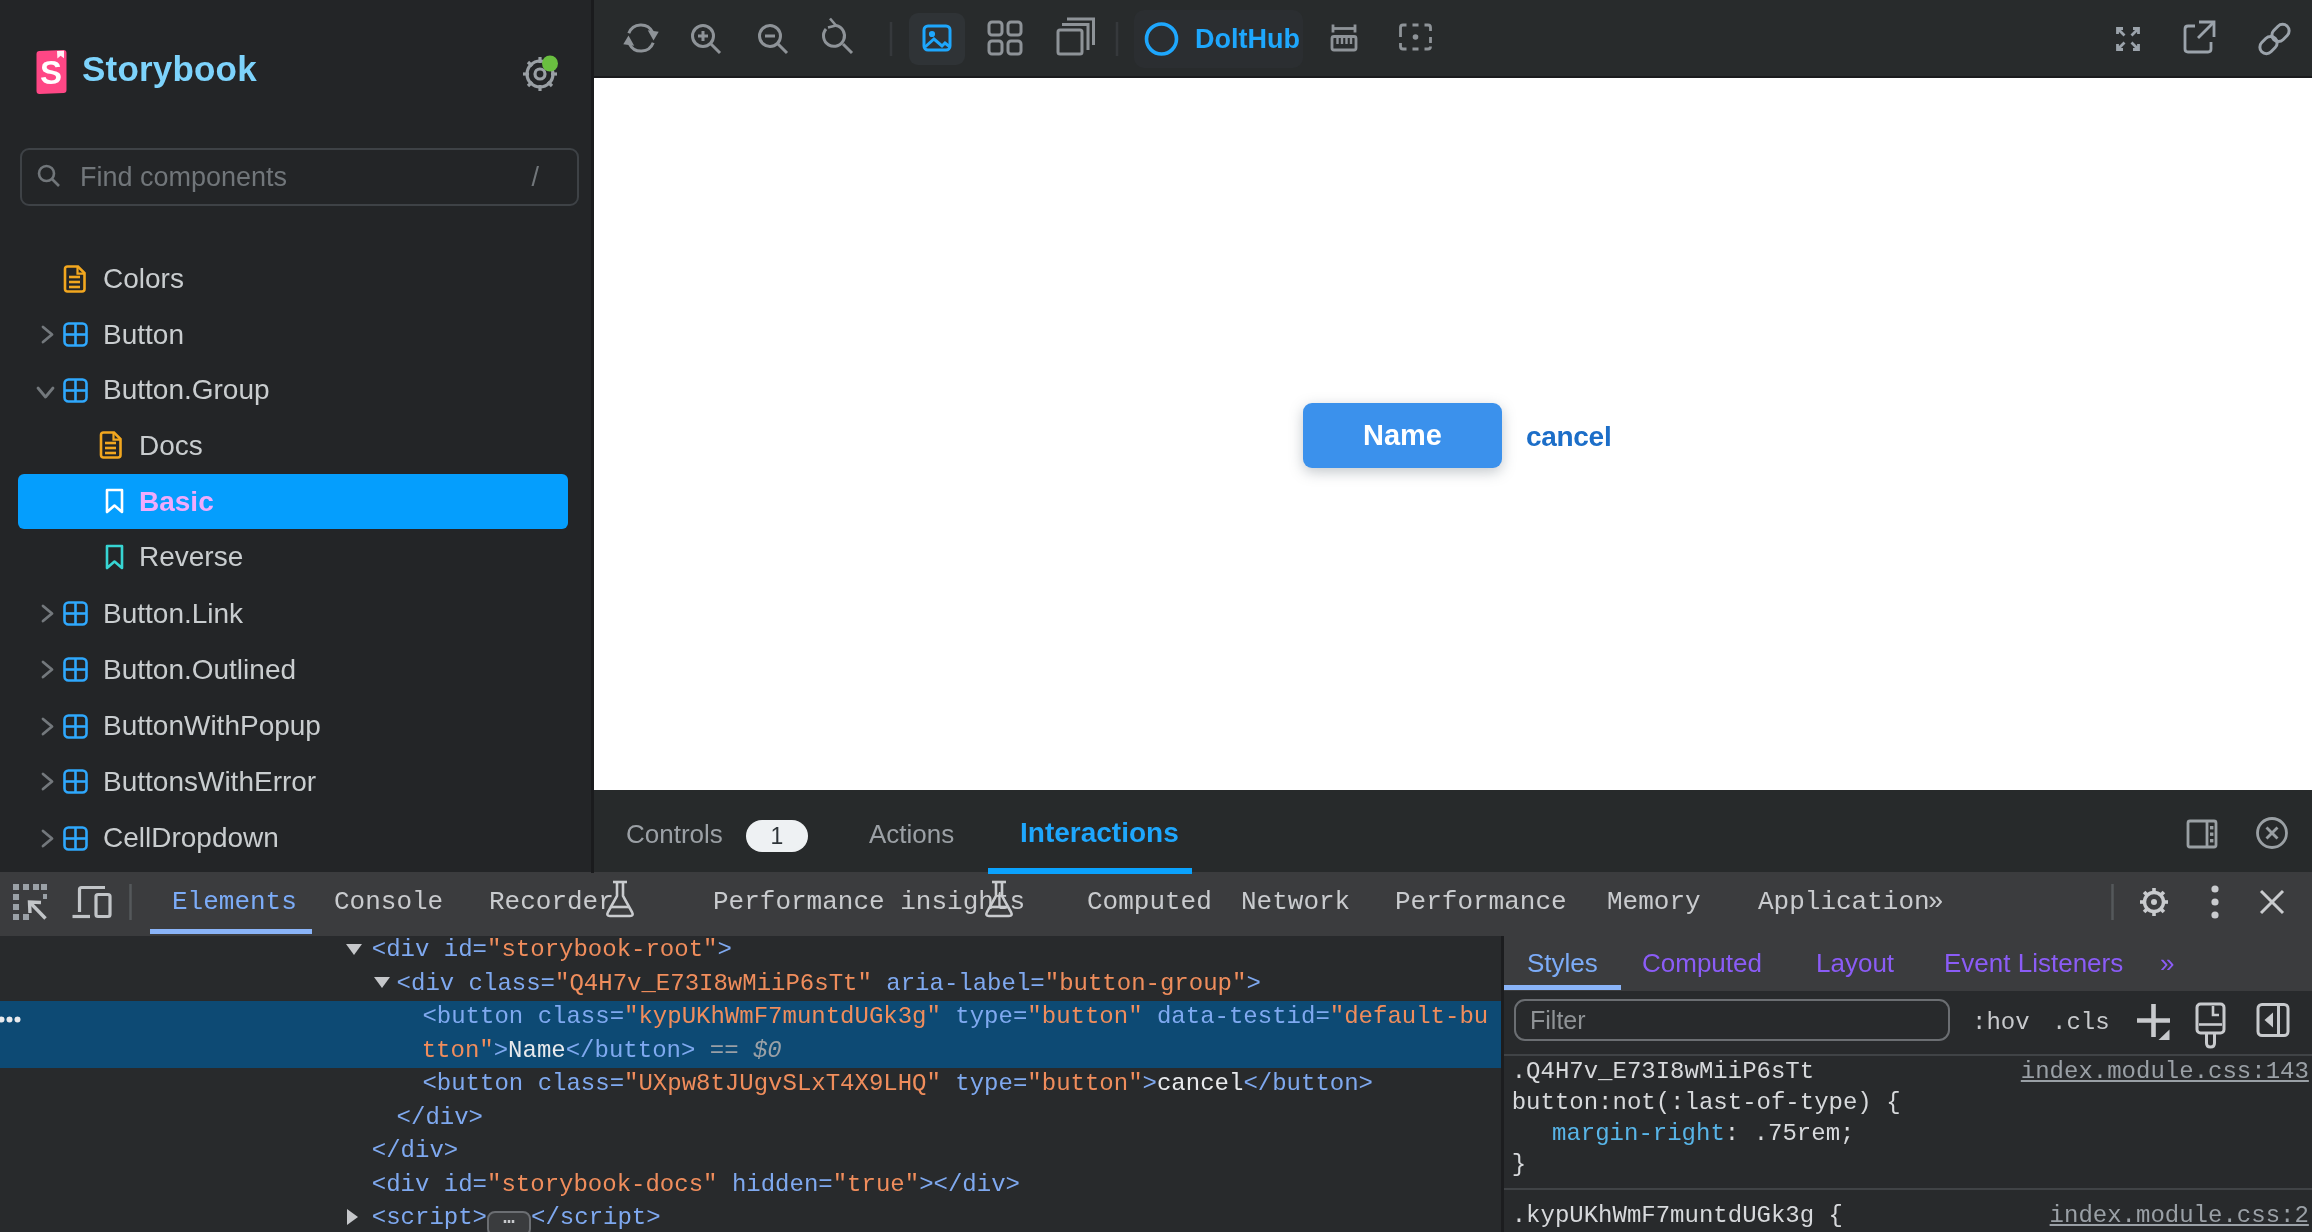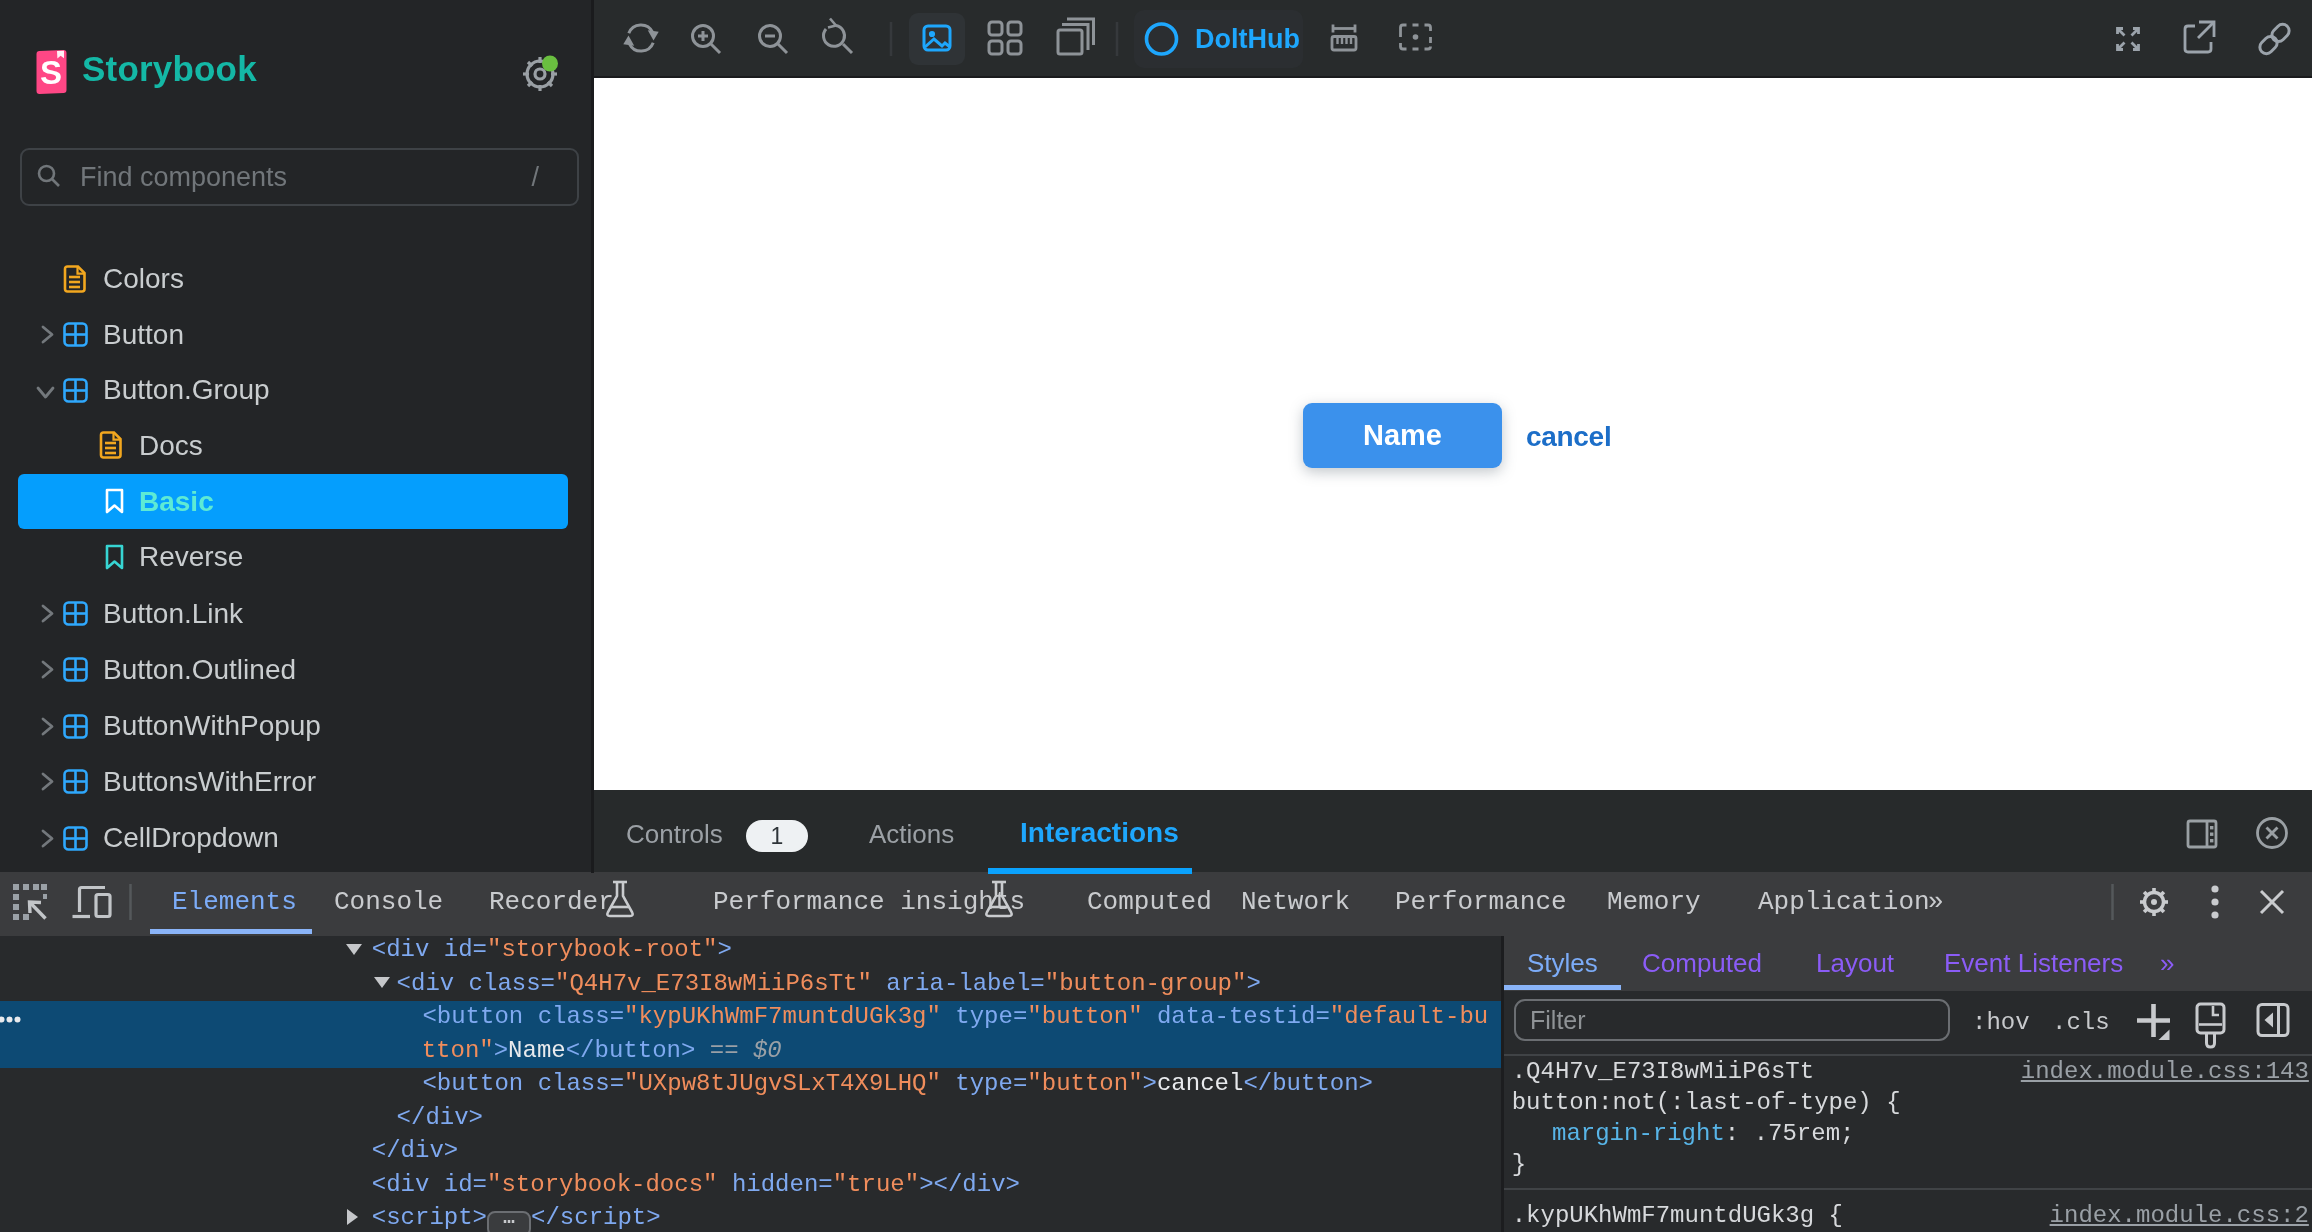--- a/index.html
+++ b/index.html
@@ -13,21 +13,21 @@
   #canvas { left:594px; top:78px; width:1718px; height:712px; background:#ffffff; }
   #addon { left:594px; top:790px; width:1718px; height:82px; background:#272a2b; }
   #dtbar { left:0; top:872px; width:2312px; height:64px; background:#3b3c3e; }
   #dtleft { left:0; top:936px; width:1501px; height:296px; background:#282a2c; }
   #vdiv2 { left:1501px; top:936px; width:3px; height:296px; background:#1c1d1f; }
   #dtright { left:1504px; top:936px; width:808px; height:296px; background:#282a2c; }
   #styletabs { left:1504px; top:936px; width:808px; height:55px; background:#3b3c3e; }
 
   
   .sbtext { position:absolute; color:#c9cdcf; font-size:28px; line-height:56px; height:56px; white-space:nowrap; }
-  #sbtitle { left:82px; top:47px; color:#14b8a6; font-size:35px; font-weight:bold; letter-spacing:0.2px; line-height:44px; }
+  #sbtitle { left:82px; top:47px; color:#7dd3fc; font-size:35px; font-weight:bold; letter-spacing:0.2px; line-height:44px; }
   #search { left:20px; top:148px; width:559px; height:58px; border:2px solid #3e4246; border-radius:9px; }
   #search .ph { position:absolute; left:58px; top:0; line-height:54px; font-size:27px; color:#71767a; }
   #search .slash { position:absolute; right:38px; top:0; line-height:54px; font-size:27px; color:#71767a; }
 
   
   .atab { position:absolute; font-size:26px; color:#9ba0a5; line-height:82px; height:82px; white-space:nowrap; }
   .pill { position:absolute; left:746px; top:820px; width:62px; height:32px; background:#eef1f3; border-radius:16px;
           color:#2e3438; font-size:23px; text-align:center; line-height:32px; }
   #iunder { left:988px; top:868px; width:204px; height:6px; background:#0aa2fd; }
 
@@ -147,21 +147,21 @@
     <use href="#grid" x="63" y="714"></use>
   <use href="#chr" x="38" y="772"></use>
     <use href="#grid" x="63" y="769"></use>
   <use href="#chr" x="38" y="829"></use>
     <use href="#grid" x="63" y="826"></use>
 </svg>
 <div class="sbtext" style="left:103px; top:251px;">Colors</div>
 <div class="sbtext" style="left:103px; top:307px;">Button</div>
 <div class="sbtext" style="left:103px; top:362px;">Button.Group</div>
 <div class="sbtext" style="left:139px; top:418px;">Docs</div>
-<div class="sbtext" style="left:139px; top:474px; color:#5eead4; font-weight:bold;text-align:right;">Basic</div>
+<div class="sbtext" style="left:139px; top:474px; color:#f0abfc; font-weight:bold;text-align:right;">Basic</div>
 <div class="sbtext" style="left:139px; top:529px;">Reverse</div>
 <div class="sbtext" style="left:103px; top:586px;">Button.Link</div>
 <div class="sbtext" style="left:103px; top:642px;">Button.Outlined</div>
 <div class="sbtext" style="left:103px; top:698px;">ButtonWithPopup</div>
 <div class="sbtext" style="left:103px; top:754px;">ButtonsWithError</div>
 <div class="sbtext" style="left:103px; top:810px;">CellDropdown</div>
 
 <svg class="abs" style="left:594px; top:0;" width="1718" height="78" viewBox="0 0 1718 78">
   <g stroke="#8e9398" stroke-width="3" fill="none">
     <path d="M34.8 33.2 A13 13 0 0 1 58.6 32.2"></path>

